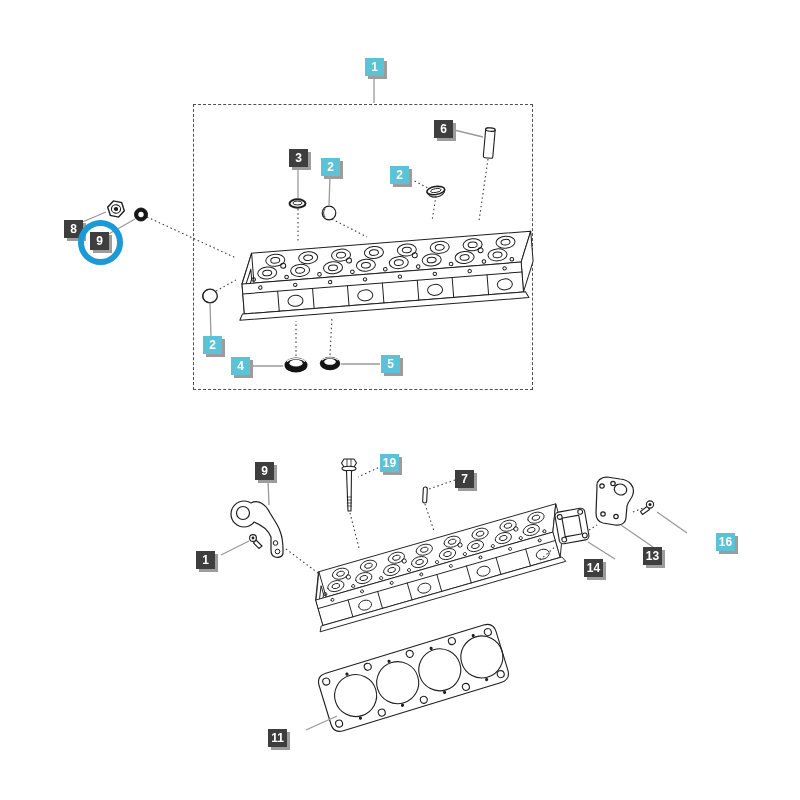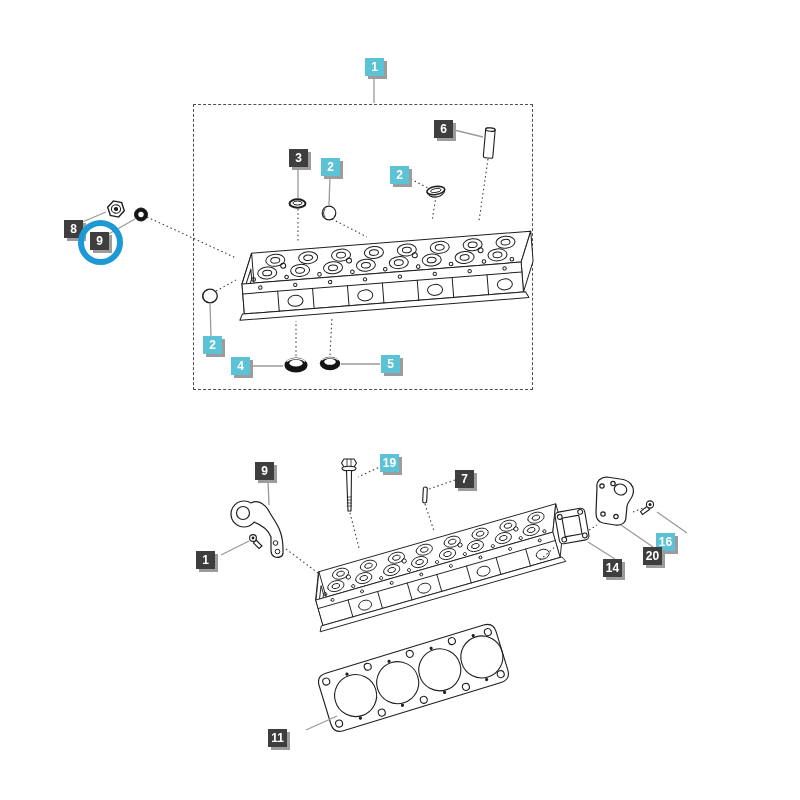--- a/index.html
+++ b/index.html
@@ -216,19 +216,19 @@
   <div class="plabel cyan" style="left:390px;top:166px">2</div>
   <div class="plabel dark" style="left:64px;top:220px">8</div>
   <div class="plabel dark" style="left:90px;top:232px">9</div>
   <div class="plabel cyan" style="left:203px;top:336px">2</div>
   <div class="plabel cyan" style="left:231px;top:357px">4</div>
   <div class="plabel cyan" style="left:381px;top:355px">5</div>
   <div class="plabel dark" style="left:255px;top:462px">9</div>
   <div class="plabel cyan" style="left:380px;top:454px">19</div>
   <div class="plabel dark" style="left:455px;top:470px">7</div>
   <div class="plabel dark" style="left:196px;top:551px">1</div>
-  <div class="plabel cyan" style="left:656px;top:533px">16</div>
-  <div class="plabel dark" style="left:643px;top:547px">20</div>
-  <div class="plabel dark" style="left:603px;top:559px">14</div>
+  <div class="plabel cyan" style="left:716px;top:533px">16</div>
+  <div class="plabel dark" style="left:643px;top:547px">13</div>
+  <div class="plabel dark" style="left:584px;top:559px">14</div>
   <div class="plabel dark" style="left:268px;top:729px">11</div>
 
   <div class="highlight-ring"></div>
 </div>
 
 </body></html>

